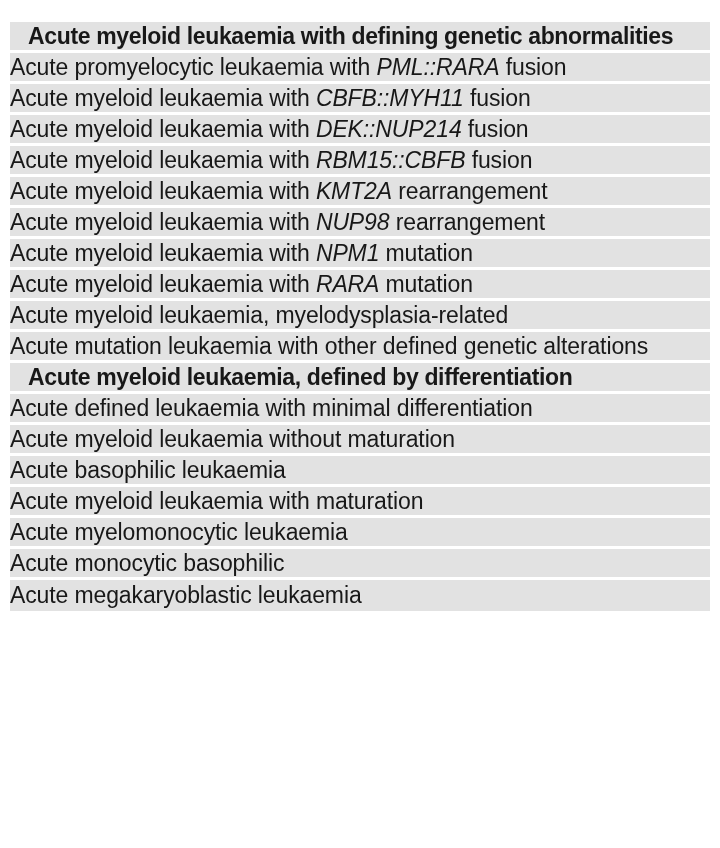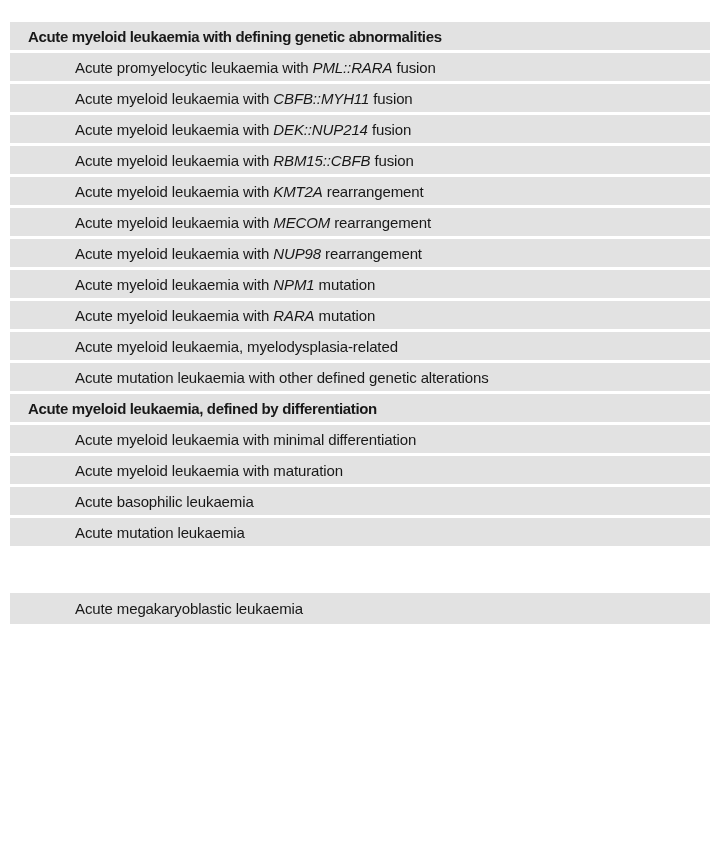--- a/index.html
+++ b/index.html
@@ -27,42 +27,40 @@
     box-sizing: border-box;
     height: 31px;
     background: #e2e2e2;
     border-bottom: 3px solid #ffffff;
     display: flex;
     align-items: center;
     overflow: hidden;
   }
   .row:last-child {
     border-bottom: none;
-    margin-top: 44px;
   }
 
   .row-label {
-    font-size: 15px;
+    font-size: 23px;
     line-height: 1;
     color: #181818;
     white-space: nowrap;
     letter-spacing: -0.12px;
   }
 
   
   .row.group .row-label {
     font-weight: bold;
     padding-left: 18px;
     letter-spacing: -0.35px;
   }
 
   
   .row.entity .row-label {
     font-weight: normal;
-    padding-left: 65px;
   }
 
   .gene {
     font-style: italic;
   }
 </style>
 </head>
 <body>
 
 <div id="classification-table">
@@ -78,48 +76,51 @@
     <div class="row entity">
       <div class="row-label"><span>Acute myeloid leukaemia with </span><span class="gene">DEK::NUP214</span><span> fusion</span></div>
     </div>
     <div class="row entity">
       <div class="row-label"><span>Acute myeloid leukaemia with </span><span class="gene">RBM15::CBFB</span><span> fusion</span></div>
     </div>
     <div class="row entity">
       <div class="row-label"><span>Acute myeloid leukaemia with </span><span class="gene">KMT2A</span><span> rearrangement</span></div>
     </div>
     <div class="row entity">
-      <div class="row-label"><span>Acute myeloid leukaemia with </span><span class="gene">MECOM</span><span> rearrangement</span></div>
-    </div>
-    <div class="row entity">
       <div class="row-label"><span>Acute myeloid leukaemia with </span><span class="gene">NUP98</span><span> rearrangement</span></div>
     </div>
     <div class="row entity">
       <div class="row-label"><span>Acute myeloid leukaemia with </span><span class="gene">NPM1</span><span> mutation</span></div>
     </div>
     <div class="row entity">
       <div class="row-label"><span>Acute myeloid leukaemia with </span><span class="gene">RARA</span><span> mutation</span></div>
     </div>
     <div class="row entity">
       <div class="row-label"><span>Acute myeloid leukaemia, myelodysplasia-related</span></div>
     </div>
     <div class="row entity">
       <div class="row-label"><span>Acute mutation leukaemia with other defined genetic alterations</span></div>
     </div>
     <div class="row group">
       <div class="row-label"><span>Acute myeloid leukaemia, defined by differentiation</span></div>
     </div>
     <div class="row entity">
-      <div class="row-label"><span>Acute myeloid leukaemia with minimal differentiation</span></div>
+      <div class="row-label"><span>Acute defined leukaemia with minimal differentiation</span></div>
+    </div>
+    <div class="row entity">
+      <div class="row-label"><span>Acute myeloid leukaemia without maturation</span></div>
+    </div>
+    <div class="row entity">
+      <div class="row-label"><span>Acute basophilic leukaemia</span></div>
     </div>
     <div class="row entity">
       <div class="row-label"><span>Acute myeloid leukaemia with maturation</span></div>
     </div>
     <div class="row entity">
-      <div class="row-label"><span>Acute basophilic leukaemia</span></div>
+      <div class="row-label"><span>Acute myelomonocytic leukaemia</span></div>
     </div>
     <div class="row entity">
-      <div class="row-label"><span>Acute mutation leukaemia</span></div>
+      <div class="row-label"><span>Acute monocytic basophilic</span></div>
     </div>
     <div class="row entity">
       <div class="row-label"><span>Acute megakaryoblastic leukaemia</span></div>
     </div>
   </div>
 
 </body></html>

